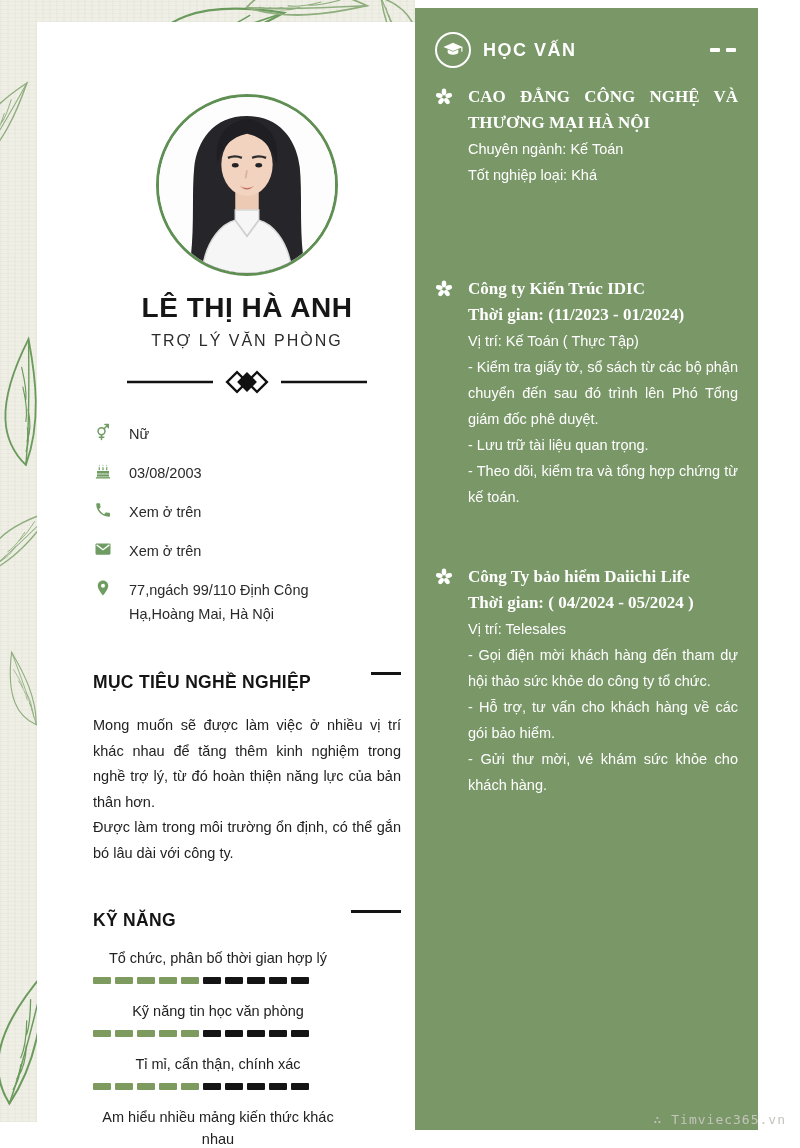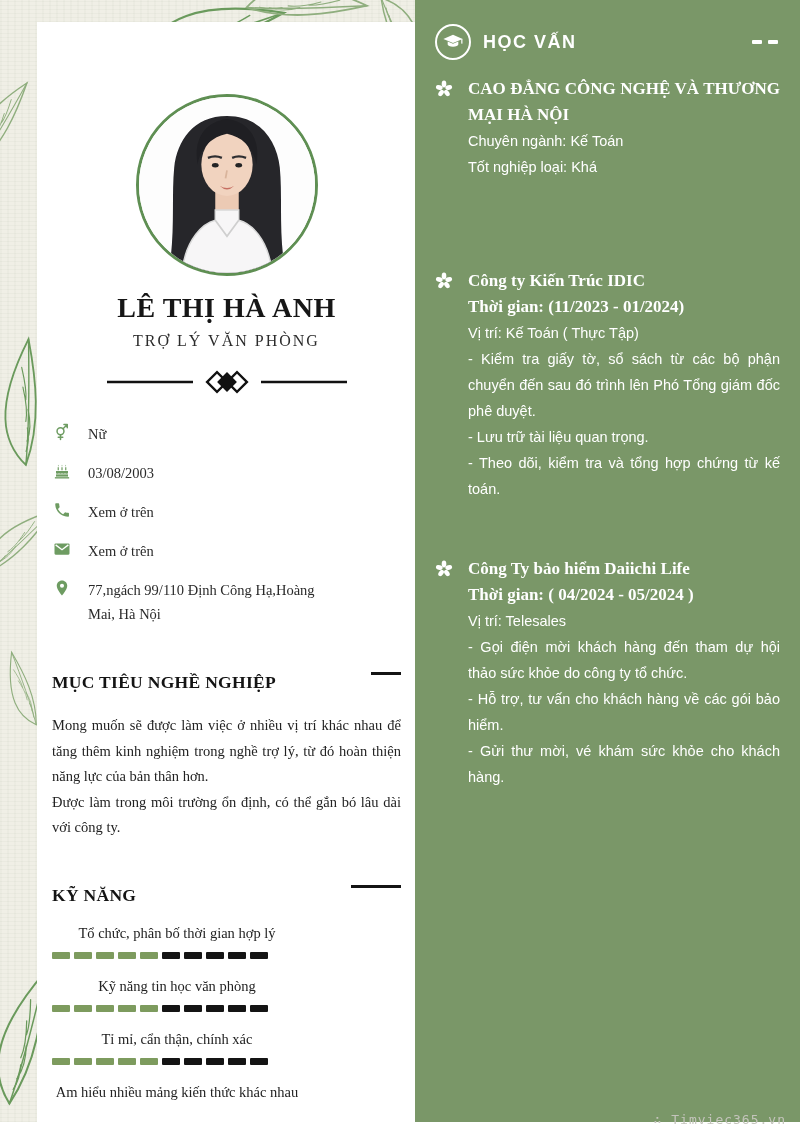--- a/index.html
+++ b/index.html
@@ -9,21 +9,21 @@
   
   .left-bg{position:absolute;left:0;top:0;width:415px;height:1122px;overflow:hidden;
            background:
              repeating-linear-gradient(0deg, rgba(120,140,110,0.05) 0 1px, rgba(0,0,0,0) 1px 4px),
              repeating-linear-gradient(90deg, rgba(120,140,110,0.04) 0 2px, rgba(0,0,0,0) 2px 7px),
              var(--cream);}
   .leafsvg{position:absolute;left:0;top:0;}
 
   
   .card{position:absolute;left:37px;top:22px;width:380px;height:1100px;background:#ffffff;
-        box-sizing:border-box;padding:36px 16px 0 15px;font-family:Liberation Serif, serif;}
+        box-sizing:border-box;padding:36px 16px 0 56px;}
 
   .photo-ring{width:176px;height:176px;border:3px solid var(--ring);border-radius:50%;
               margin:36px auto 0 auto;overflow:hidden;background:#fdfdfd;}
   .photo-ring svg{display:block;width:100%;height:100%;}
 
   .name{margin-top:16px;text-align:center;font-size:28px;font-weight:700;color:#161616;letter-spacing:.5px;}
   .job-title{margin-top:8px;text-align:center;font-size:16px;color:#2b2b2b;letter-spacing:2px;}
   .ornament{margin-top:20px;text-align:center;}
 
   .contacts{margin-top:24px;display:grid;grid-template-columns:22px 1fr;column-gap:14px;row-gap:15px;}
@@ -43,21 +43,21 @@
 
   .skill{margin-top:16px;}
   .skill:first-of-type{margin-top:18px;}
   .skill-label{font-size:14.5px;color:#222;line-height:22px;max-width:250px;text-align:center;}
   .skill-bar{display:flex;gap:4px;margin-top:8px;}
   .seg{width:18px;height:7px;border-radius:1px;}
   .seg.on{background:var(--skillgreen);}
   .seg.off{background:#141414;}
 
   
-  .green{position:absolute;left:415px;top:0;width:385px;height:1122px;background:var(--green);
+  .green{position:absolute;left:415px;top:8px;width:343px;height:1122px;background:var(--green);
          box-sizing:border-box;color:#ffffff;}
   .g-head{display:flex;align-items:center;padding:24px 22px 0 20px;}
   .g-head-icon{width:36px;height:36px;border:2px solid #ffffff;border-radius:50%;
                display:flex;align-items:center;justify-content:center;box-sizing:border-box;}
   .g-head-icon svg{width:22px;height:22px;}
   .g-head-title{margin-left:12px;font-size:18px;font-weight:700;letter-spacing:1.5px;}
   .g-dashes{margin-left:auto;display:flex;gap:6px;}
   .g-dashes span{width:10px;height:3.5px;background:#ffffff;border-radius:1px;display:block;}
 
   .entry{position:relative;padding:0 20px 0 53px;}

